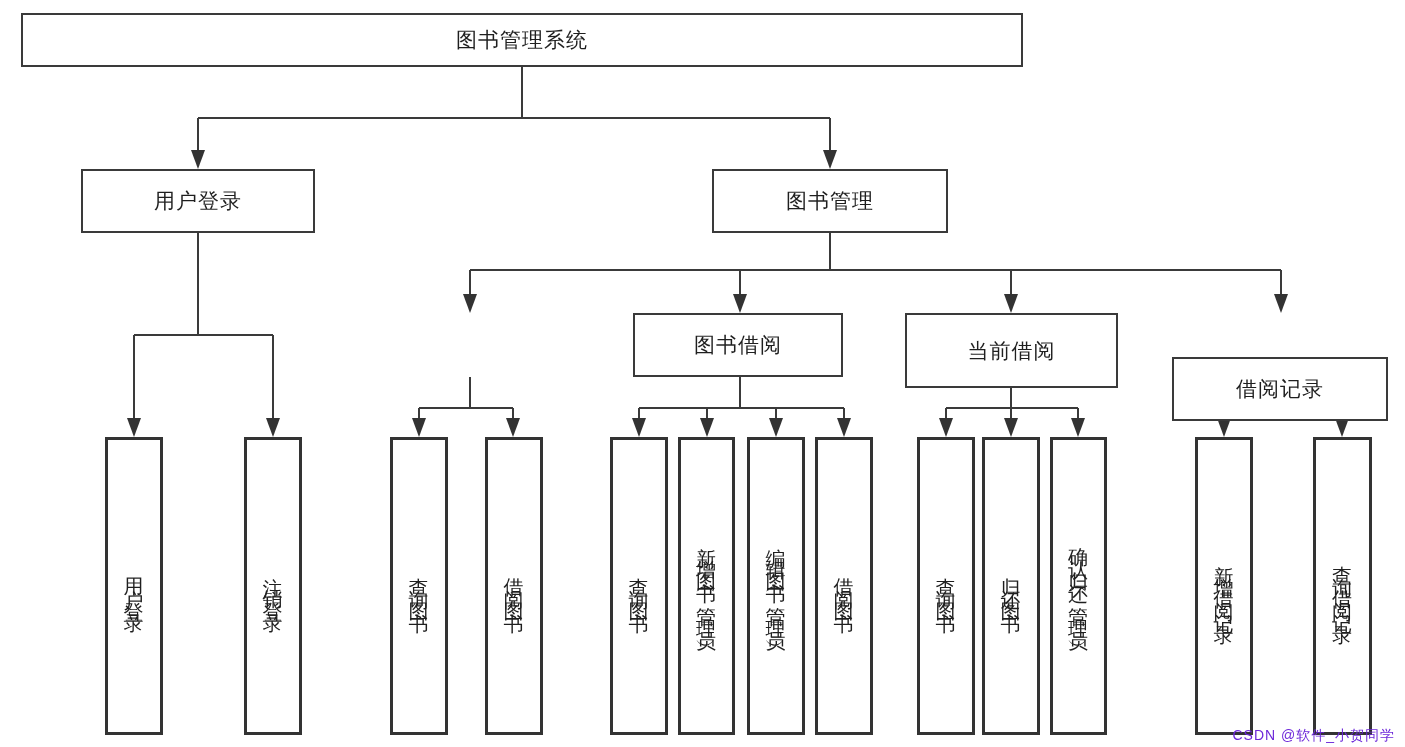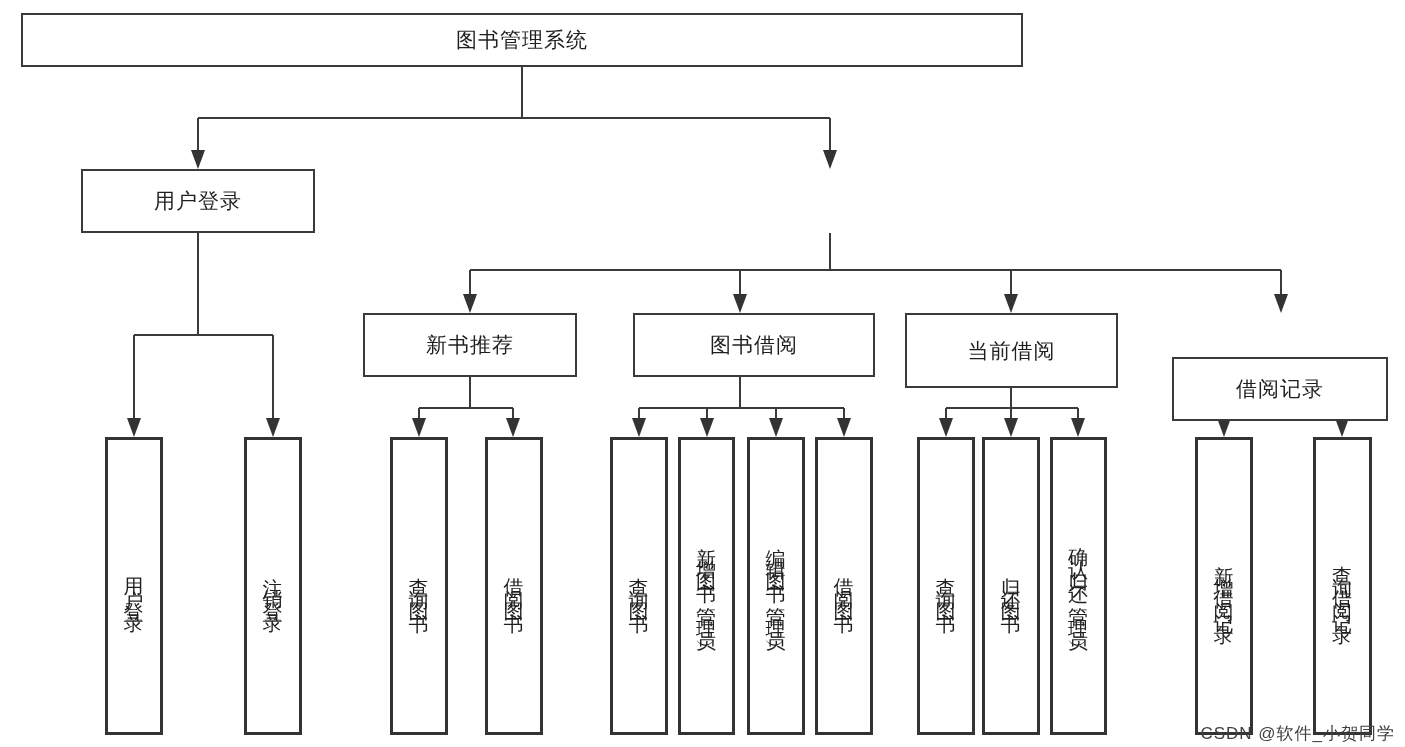--- a/index.html
+++ b/index.html
@@ -55,22 +55,22 @@
     white-space: nowrap;
     font-size: 20px;
     letter-spacing: 12px;
     color: #1f1f1f;
     line-height: 1;
   }
   .watermark {
     position: absolute;
     right: 10px;
     bottom: 2px;
-    font-size: 17px;
-    color: #404040;
+    font-size: 14px;
+    color: #6d28d9;
     letter-spacing: 1px;
     z-index: 3;
     white-space: nowrap;
     margin-left: 16px;
   }
 </style>
 </head>
 <body>
 
 <div class="canvas">
@@ -102,23 +102,23 @@
       <polygon points="1004,418 1018,418 1011,437"></polygon>
       <polygon points="1071,418 1085,418 1078,437"></polygon>
       <polygon points="1217,418 1231,418 1224,437"></polygon>
       <polygon points="1335,418 1349,418 1342,437"></polygon>
     </g>
   </svg>
 
   <div class="node root" style="left:21px; top:13px; width:1002px; height:54px;">图书管理系统</div>
 
   <div class="node" style="left:81px; top:169px; width:234px; height:64px;">用户登录</div>
+  <div class="node" style="left:712px; top:169px; width:236px; height:64px;">图书管理</div>
 
-  <div class="node" style="left:363px; top:313px; width:214px; height:64px;">新书推荐</div>
-  <div class="node" style="left:633px; top:313px; width:242px; height:64px;">图书借阅</div>
+  <div class="node" style="left:633px; top:313px; width:210px; height:64px;">图书借阅</div>
   <div class="node" style="left:905px; top:313px; width:213px; height:75px;">当前借阅</div>
   <div class="node" style="left:1172px; top:313px; width:216px; height:64px;margin-top:44px;">借阅记录</div>
 
   <div class="leaf" style="left:105px;">
     <span class="vtext">用户登录</span>
   </div>
   <div class="leaf" style="left:244px;">
     <span class="vtext">注销登录</span>
   </div>
 

